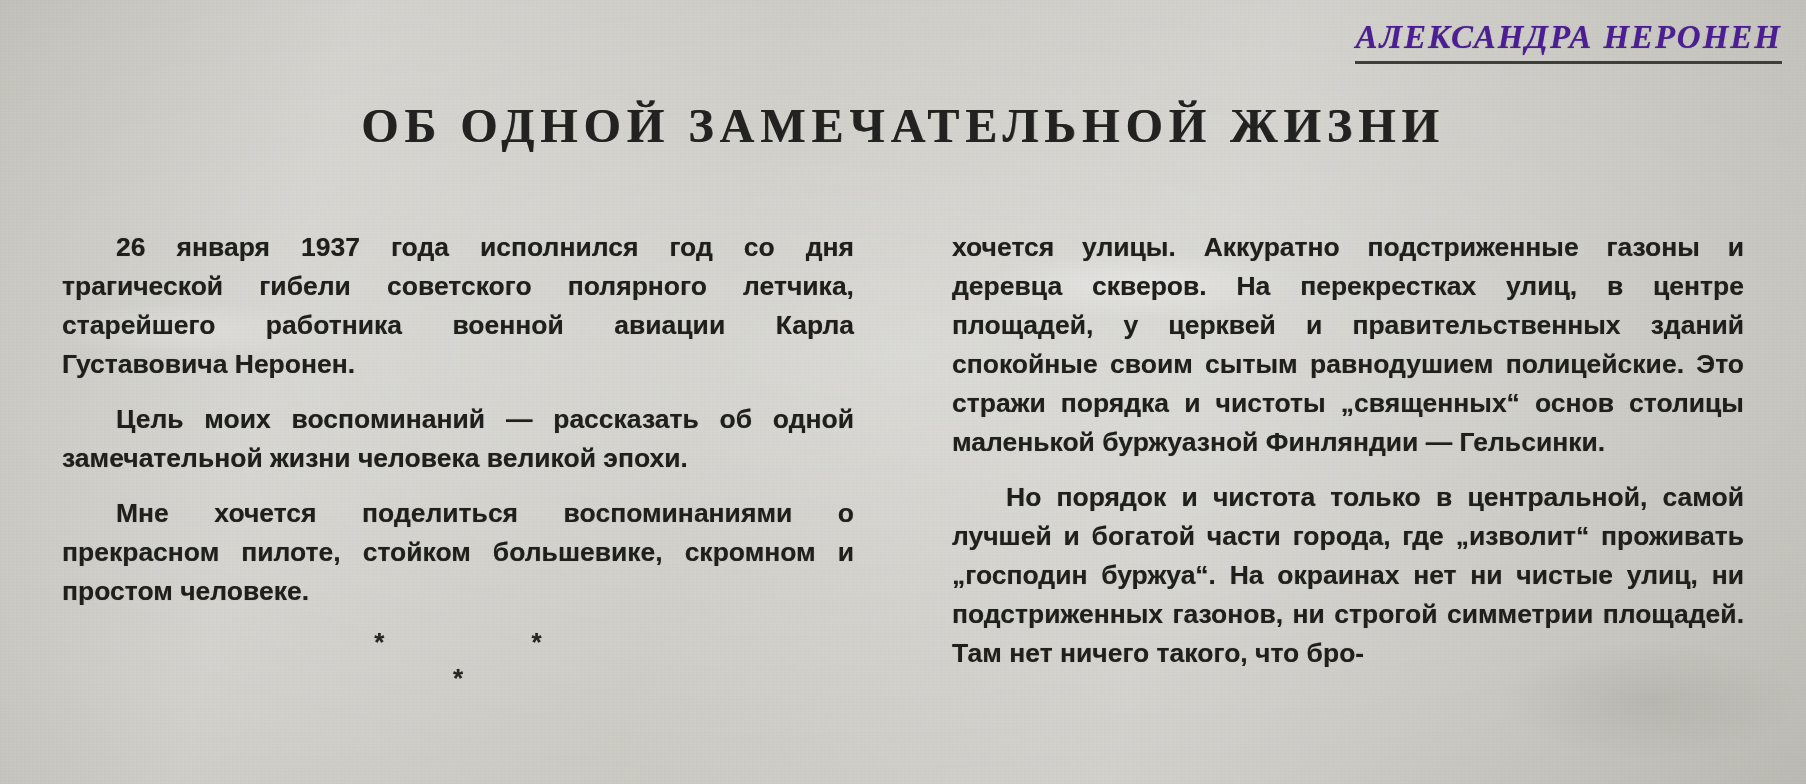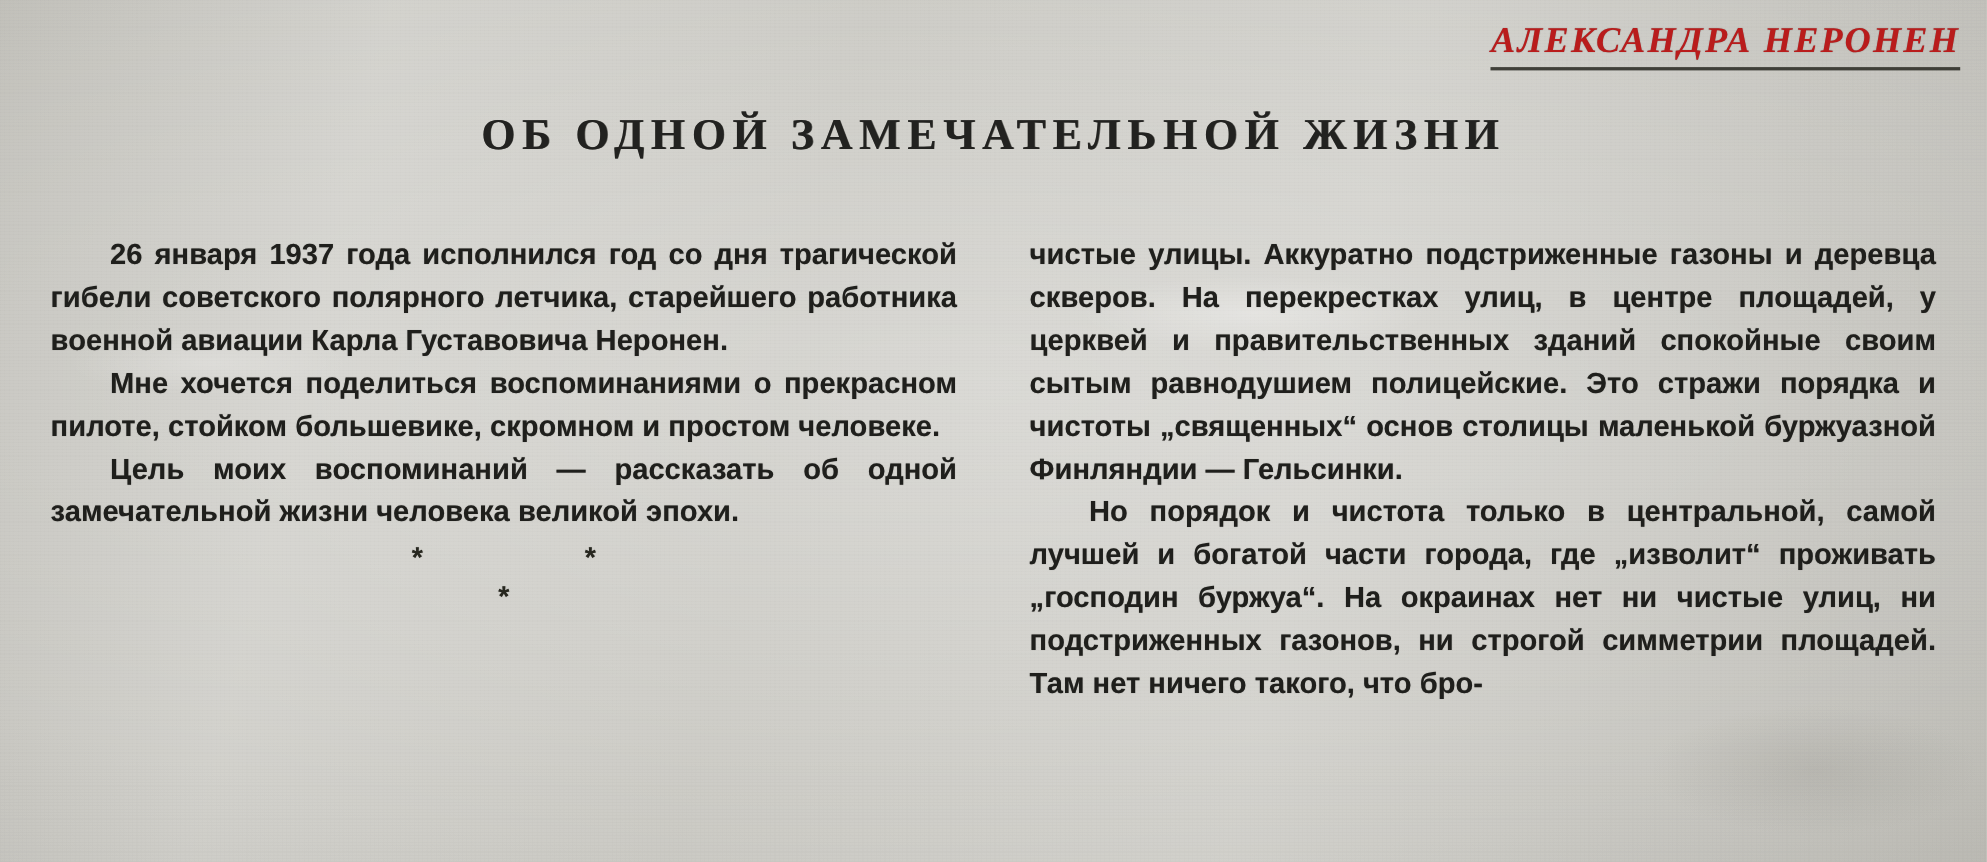--- a/index.html
+++ b/index.html
@@ -43,21 +43,21 @@
     top: 18px;
     right: 24px;
     text-align: right;
   }
   .byline {
     font-family: "Liberation Serif", serif;
     font-style: italic;
     font-weight: bold;
     font-size: 33px;
     letter-spacing: 2.0px;
-    color: #b91c1c;
+    color: #4c1d95;
     line-height: 1.2;
     white-space: nowrap;
     text-shadow: 0 0 1px rgba(40,40,35,0.45);
   }
   .byline-rule {
     margin-top: 3px;
     height: 3px;
     background: #33332c;
     width: 100%;
     opacity: 0.92;
@@ -65,21 +65,21 @@
 
   
   .title {
     position: absolute;
     top: 98px;
     left: 0;
     width: 100%;
     text-align: center;
     font-family: "Liberation Serif", serif;
     font-weight: bold;
-    font-size: 40px;
+    font-size: 48px;
     letter-spacing: 6px;
     color: #222220;
     text-shadow: 0.6px 0 0 rgba(35,35,30,0.55), 0 0.4px 0 rgba(35,35,30,0.35);
   }
 
   
   .columns {
     position: absolute;
     top: 212px;
     left: 46px;
@@ -91,21 +91,21 @@
     width: 824px;
     font-family: "Liberation Sans", sans-serif;
     font-weight: bold;
     font-size: 26.5px;
     line-height: 39px;
     color: #1f1f1c;
     text-align: justify;
     text-shadow: 0 0 0.7px rgba(30,30,25,0.5);
   }
   .col p {
-    margin: 0;
+    margin: 16px;
   }
   .col p.indent {
     text-indent: 54px;
   }
   .stars {
     margin: 6px 0 2px 0;
     text-align: center;
     font-size: 26px;
     line-height: 30px;
     letter-spacing: 0;
@@ -149,28 +149,28 @@
     <div class="byline">АЛЕКСАНДРА НЕРОНЕН</div>
     <div class="byline-rule"></div>
   </div>
 
   <div class="title">ОБ ОДНОЙ ЗАМЕЧАТЕЛЬНОЙ ЖИЗНИ</div>
 
   <div class="columns">
 
     <div class="col">
       <p class="indent">26 января 1937 года исполнился год со дня трагической гибели советского полярного летчика, старейшего работника военной авиации Карла Густавовича Неронен.</p>
+      <p class="indent">Цель моих воспоминаний — рассказать об одной замечательной жизни человека великой эпохи.</p>
       <p class="indent">Мне хочется поделиться воспоминаниями о прекрасном пилоте, стойком большевике, скромном и простом человеке.</p>
-      <p class="indent">Цель моих воспоминаний — рассказать об одной замечательной жизни человека великой эпохи.</p>
       <div class="stars">
         <span class="row1">*  *</span>
         <span class="row2">*</span>
       </div>
       <div class="spacer-small"></div>
     </div>
 
     <div class="col">
-      <p>чистые улицы. Аккуратно подстриженные газоны и деревца скверов. На перекрестках улиц, в центре площадей, у церквей и правительственных зданий спокойные своим сытым равнодушием полицейские. Это стражи порядка и чистоты „священных“ основ столицы маленькой буржуазной Финляндии — Гельсинки.</p>
+      <p>хочется улицы. Аккуратно подстриженные газоны и деревца скверов. На перекрестках улиц, в центре площадей, у церквей и правительственных зданий спокойные своим сытым равнодушием полицейские. Это стражи порядка и чистоты „священных“ основ столицы маленькой буржуазной Финляндии — Гельсинки.</p>
       <p class="indent">Но порядок и чистота только в центральной, самой лучшей и богатой части города, где „изволит“ проживать „господин буржуа“. На окраинах нет ни чистые улиц, ни подстриженных газонов, ни строгой симметрии площадей. Там нет ничего такого, что бро-</p>
     </div>
 
   </div>
 </div>
 
 </body></html>

